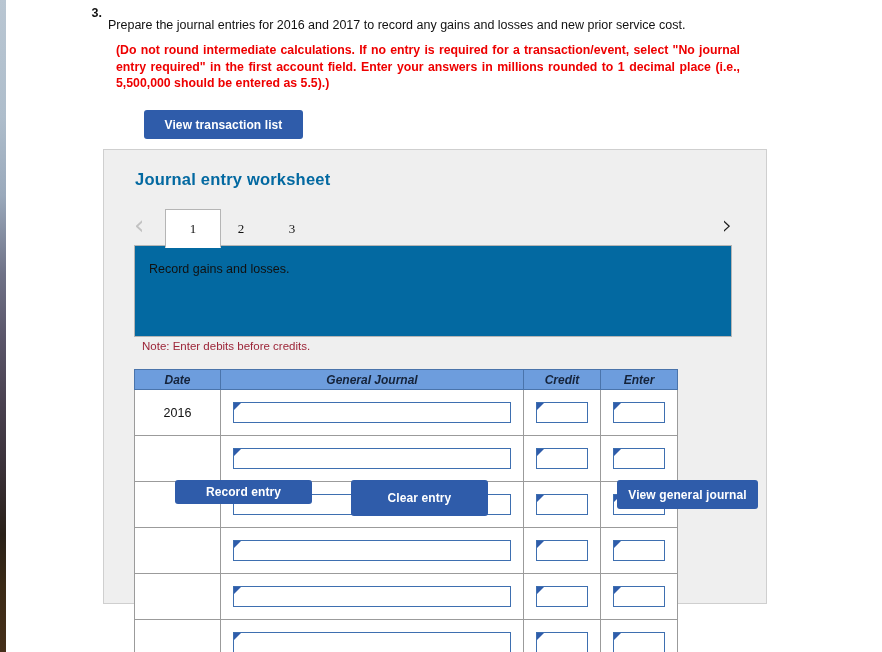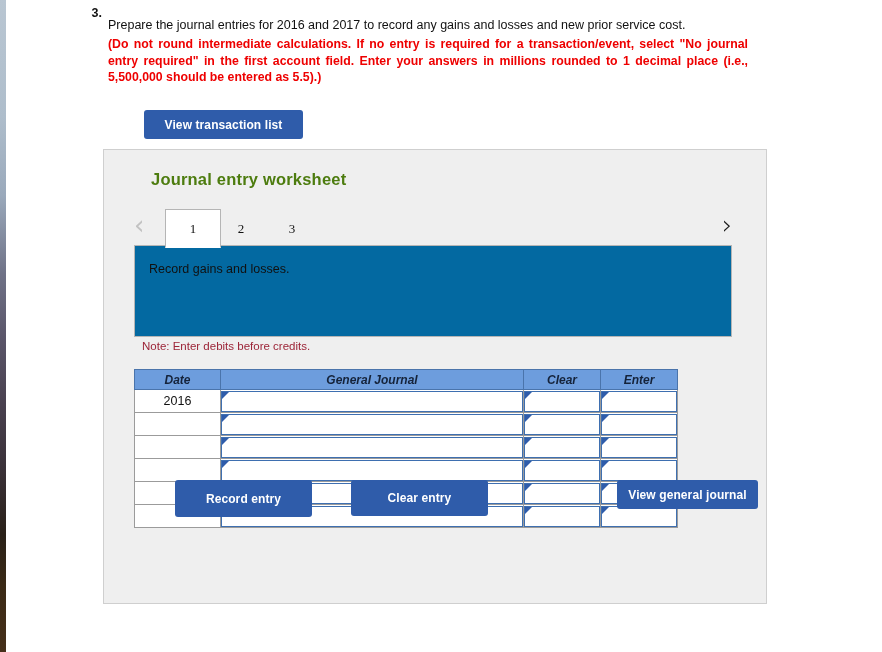--- a/index.html
+++ b/index.html
@@ -35,21 +35,21 @@
     font-size: 12.5px; font-weight: bold; color: #111;
     width: 20px; flex: none; text-align: right; padding-right: 6px;
     line-height: 17px;
   }
   .q-body { flex: 1; }
   .q-lead {
     font-size: 12.5px; color: #111; line-height: 17px; margin: 12px 0 2px 0;
   }
   .q-red {
     font-size: 12.3px; font-weight: bold; color: #ee0000;
-    line-height: 16.5px; margin: 0; text-align: justify;
+    line-height: 16.5px; margin: 8px; text-align: justify;
   }
 
   
   .btn-blue {
     background: #2f5caa;
     color: #ffffff;
     font-size: 12px;
     font-weight: bold;
     border: none;
     border-radius: 3px;
@@ -71,22 +71,22 @@
 
   
   #worksheet-panel {
     position: absolute; left: 103px; top: 149px;
     width: 664px; height: 455px;
     background: #efefef;
     border: 1px solid #cfcfcf;
   }
 
   #worksheet-title {
-    position: absolute; left: 47px; top: 20px;
-    font-size: 16.5px; font-weight: bold; color: #4d7c0f;
+    position: absolute; left: 31px; top: 20px;
+    font-size: 16.5px; font-weight: bold; color: #0369a1;
     letter-spacing: 0.2px;
   }
 
   
   #tabstrip {
     position: absolute; left: 0px; top: 56px;
     width: 664px; height: 42px;
   }
   .nav-chevron {
     position: absolute; top: 4px;
@@ -147,21 +147,21 @@
     font-weight: bold;
     height: 20px;
     padding: 0;
     text-align: center;
     font-style: italic;
   }
   #journal-table td {
     border: 1px solid #9b9b9b;
     background: #ffffff;
     height: 23px;
-    padding: 0;
+    padding: 12px;
     vertical-align: middle;
   }
   .col-date   { width: 86px; }
   .col-gj     { width: 303px; }
   .col-debit  { width: 77px; }
   .col-credit { width: 77px; }
 
   .date-cell {
     text-align: center;
     font-size: 12.5px;
@@ -179,21 +179,21 @@
   }
   .input-box::before {
     content: "";
     position: absolute;
     left: 0; top: 0;
     border-top: 7px solid #2f5caa;
     border-right: 7px solid transparent;
   }
 
   
-  #btn-record { position: absolute; left: 30px;  top: 330px; width: 137px; height: 37px; }
+  #btn-record { position: absolute; left: 30px;  top: 330px; width: 137px; height: 24px; }
   #btn-clear  { position: absolute; left: 206px; top: 330px; width: 137px; height: 36px; }
   #btn-viewgj { position: absolute; left: 472px; top: 330px; width: 141px; height: 29px; }
 </style>
 </head>
 <body>
 
 <div id="page">
 
   <div id="wallpaper-strip"></div>
 
@@ -231,21 +231,21 @@
       <colgroup>
         <col class="col-date">
           <col class="col-gj">
           <col class="col-debit">
           <col class="col-credit">
       </colgroup>
       <thead>
         <tr>
           <th>Date</th>
           <th>General Journal</th>
-          <th>Clear</th>
+          <th>Credit</th>
           <th>Enter</th>
         </tr>
       </thead>
       <tbody id="journal-table-body">
           <tr>
             <td class="date-cell">2016</td>
             <td class="cell-pad">
               <div class="input-box"></div>
             </td>
             <td class="cell-pad">

